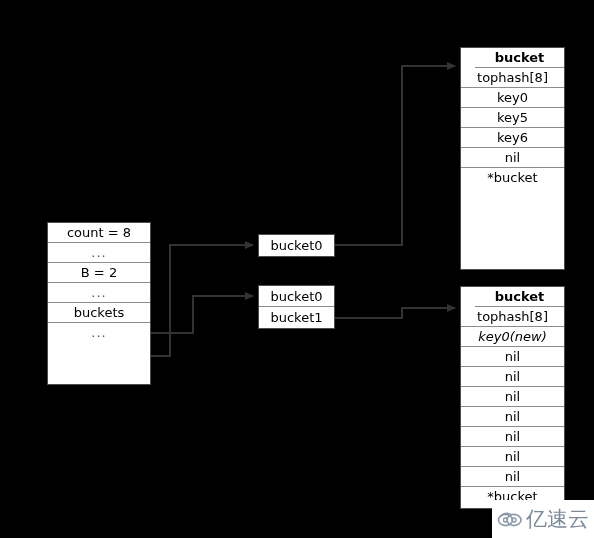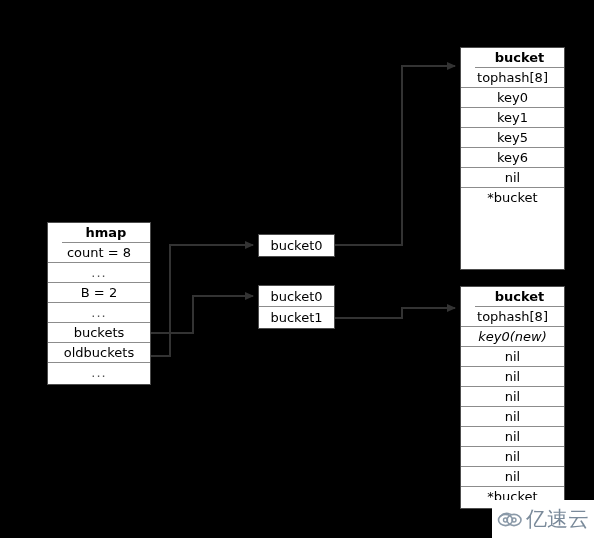--- a/index.html
+++ b/index.html
@@ -129,44 +129,41 @@
     <path d="M151,356 L170,356 L170,245 L253,245" fill="none" stroke="#333333" stroke-width="2" marker-end="url(#arrow)"></path>
 
     <path d="M151,333 L193,333 L193,296 L253,296" fill="none" stroke="#333333" stroke-width="2" marker-end="url(#arrow)"></path>
 
     <path d="M335,245 L402,245 L402,66 L455,66" fill="none" stroke="#333333" stroke-width="2" marker-end="url(#arrow)"></path>
 
     <path d="M335,318 L402,318 L402,308 L455,308" fill="none" stroke="#333333" stroke-width="2" marker-end="url(#arrow)"></path>
   </svg>
 
   <div class="box" id="hmap-box">
-    <div class="row header">hmap</div>
     <div class="row">count = 8</div>
     <div class="row dots">...</div>
     <div class="row">B = 2</div>
     <div class="row dots">...</div>
     <div class="row">buckets</div>
-    <div class="row">oldbuckets</div>
     <div class="row dots">...</div>
   </div>
 
   <div class="box" id="buckets-ptr-box">
     <div class="row">bucket0</div>
   </div>
 
   <div class="box" id="oldbuckets-ptr-box">
     <div class="row">bucket0</div>
     <div class="row">bucket1</div>
   </div>
 
   <div class="box" id="bucket-new">
     <div class="row header">bucket</div>
     <div class="row">tophash[8]</div>
     <div class="row">key0</div>
-    <div class="row">key1</div>
     <div class="row">key5</div>
     <div class="row">key6</div>
     <div class="row">nil</div>
     <div class="row">*bucket</div>
   </div>
 
   <div class="box" id="bucket-old">
     <div class="row header">bucket</div>
     <div class="row">tophash[8]</div>
     <div class="row italic">key0(new)</div>

